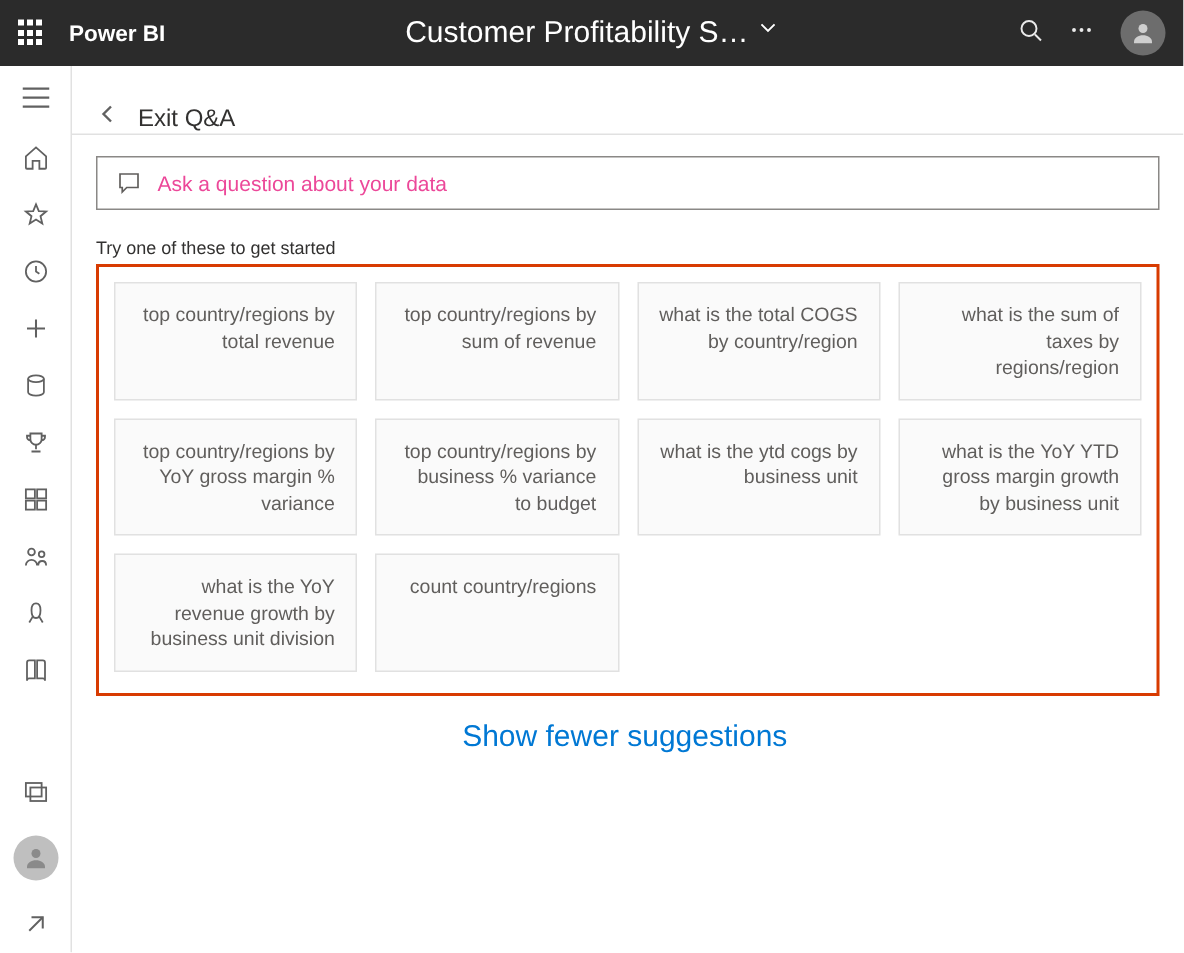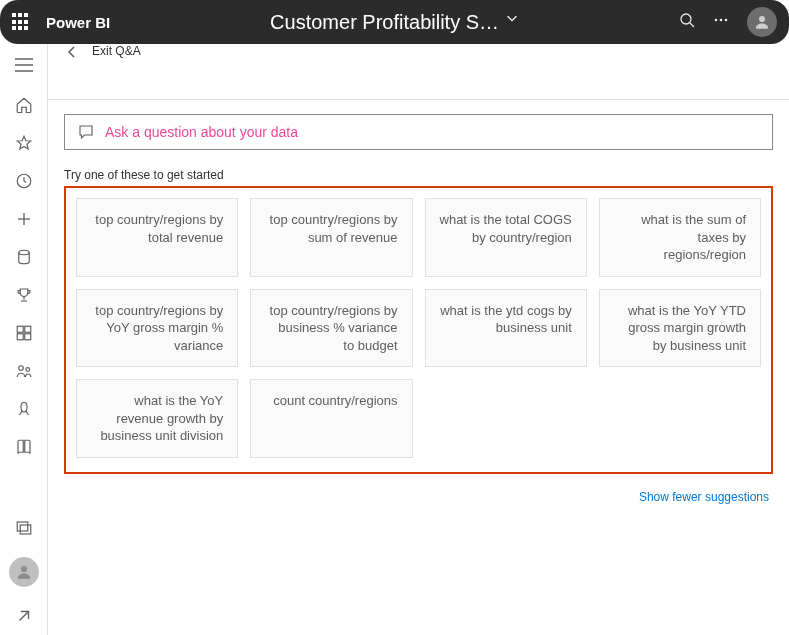--- a/index.html
+++ b/index.html
@@ -7,21 +7,20 @@
 
   
   .topbar {
     height: 44px;
     background: #2b2b2b;
     color: #fff;
     display: flex;
     align-items: center;
     padding: 0 12px;
     gap: 12px;
-    border-radius: 18px;
   }
   .waffle { display:flex; flex-wrap:wrap; width:18px; height:18px; gap:2px; cursor:pointer; }
   .waffle span { width:4px; height:4px; background:#fff; }
   .brand { font-weight:600; font-size:15px; flex:0 0 auto; margin-left:4px; }
   .top-center { flex:1; display:flex; justify-content:center; align-items:flex-start; gap:6px; font-size:20px; color:#fff; }
   .top-right { display:flex; align-items:center; gap:18px; }
   .ticon { color:#fff; opacity:.9; cursor:pointer; }
   .avatar-top { width:30px; height:30px; border-radius:50%; background:#6d6d6d; display:flex; align-items:center; justify-content:center; cursor:pointer; }
 
   
@@ -43,25 +42,25 @@
   .side-btn { cursor:pointer; display:flex; align-items:center; justify-content:center; width:48px; }
 
   .avatar-side {
     width:30px; height:30px; border-radius:50%; background:#bfbfbf;
     display:flex; align-items:center; justify-content:center; cursor:pointer;
   }
 
   
   .main { flex:1; display:flex; flex-direction:column; }
   .header2 {
-    height:56px;
+    height:46px;
     border-bottom:1px solid #e1e1e1;
-    display:flex; align-items:flex-start; gap:12px;
+    display:flex; align-items:flex-end; gap:12px;
     padding:0 16px;
-    font-size:12px; color:#323130;
+    font-size:16px; color:#323130;
   }
   .back-chevron { cursor:pointer; color:#616161; }
   .exit-label { cursor:pointer; }
 
   .content { padding: 14px 16px 0 16px; }
 
   .ask-box {
     border:1px solid #8a8886;
     height:36px;
     display:flex; align-items:center; gap:10px;
@@ -75,21 +74,21 @@
 
   .cards { display:grid; grid-template-columns:repeat(4,1fr); gap:12px; }
   .card {
     border:1px solid #e1e1e1; background:#fafafa;
     padding:12px 14px; font-size:13px; color:#605e5c;
     min-height:74px; line-height:1.35;
     cursor:pointer;
     text-align:right;
   }
 
-  .show-fewer { text-align:right; margin:16px 4px 0 0; font-size:12px; }
+  .show-fewer { text-align:center; margin:16px 4px 0 0; font-size:20px; }
   .show-fewer a { color:#0078d4; text-decoration:none; cursor:pointer; }
 </style>
 </head>
 <body>
 
 <div class="topbar">
   <div class="waffle">
     <span></span>
       <span></span>
       <span></span>

